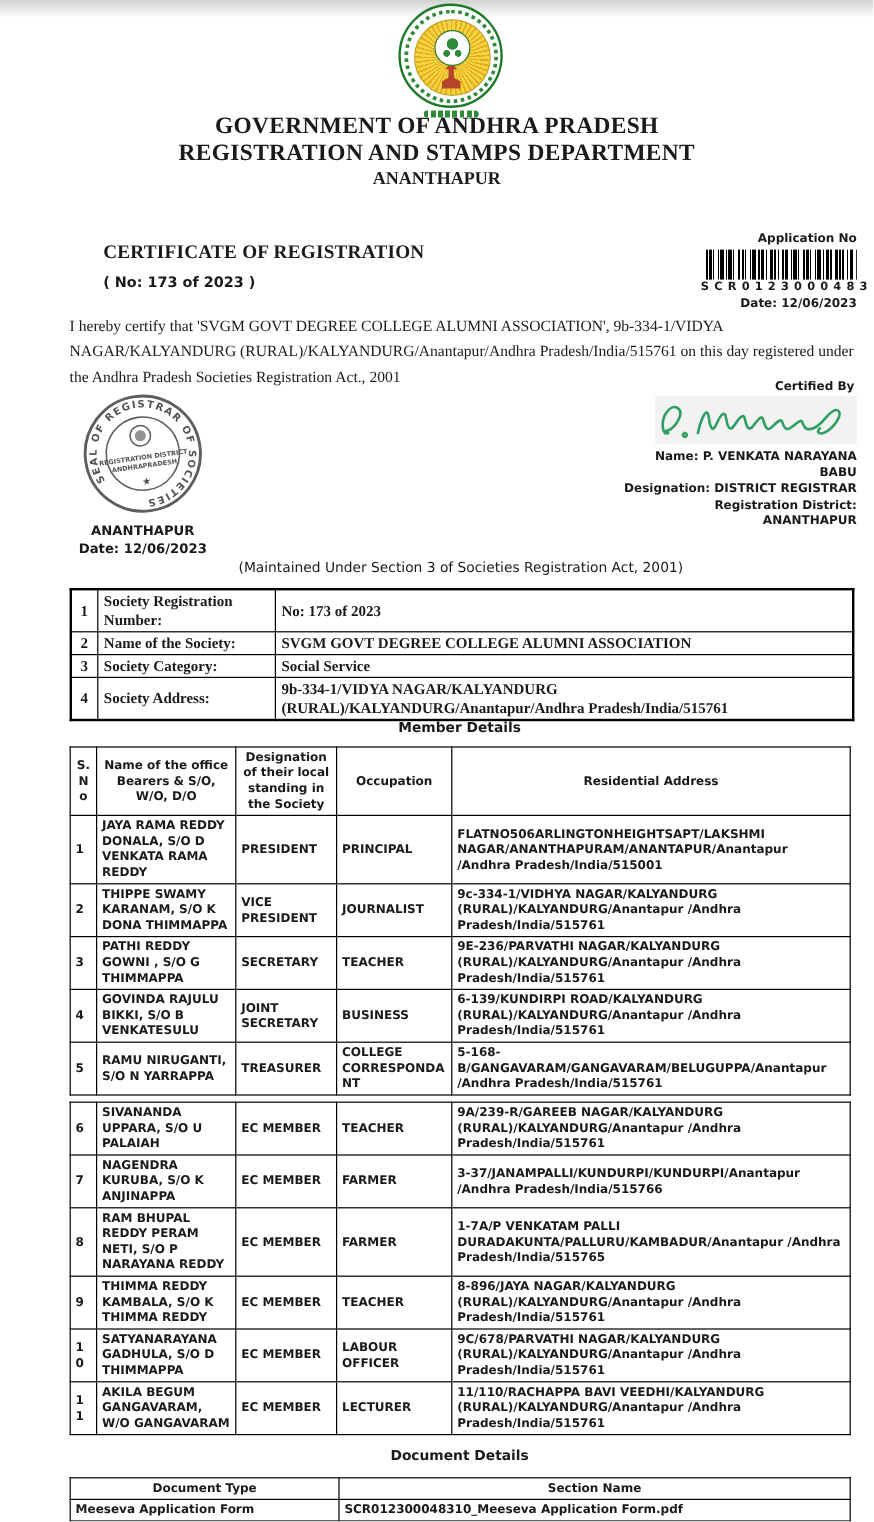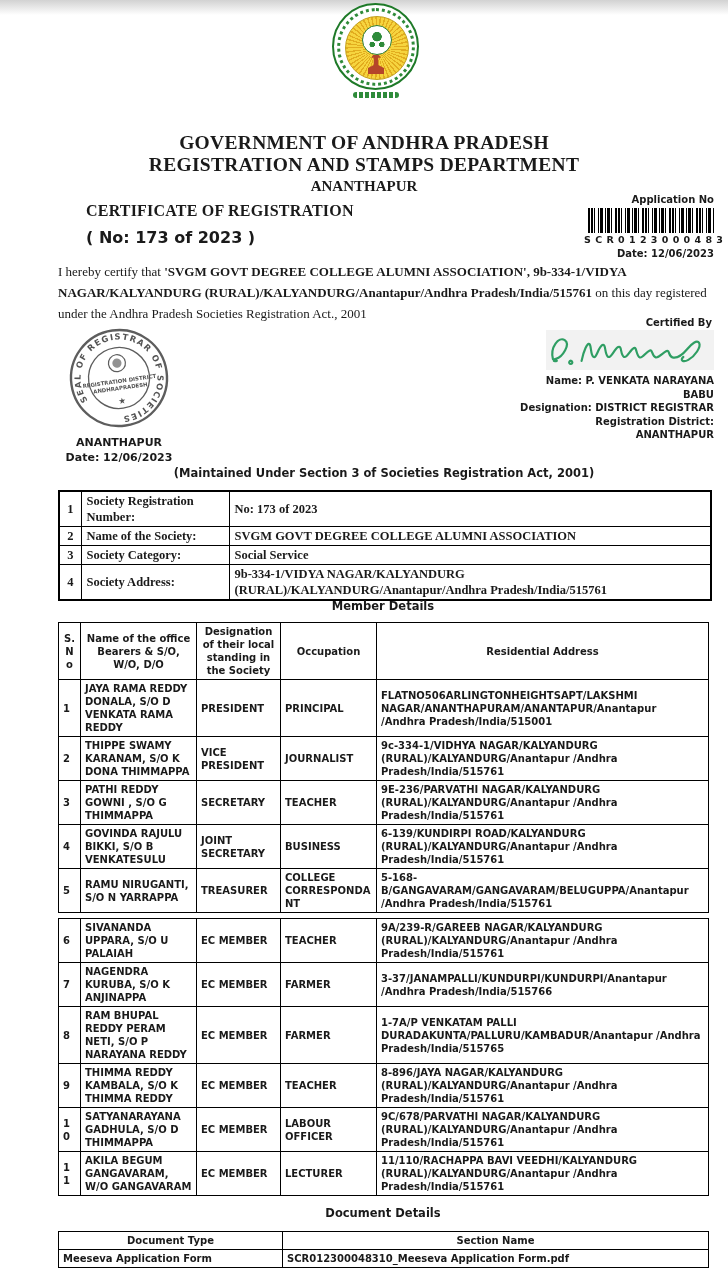--- a/index.html
+++ b/index.html
@@ -24,60 +24,60 @@
                radial-gradient(circle at 67% 66%, #2e8b3a 0 2.6px, rgba(0,0,0,0) 3px),
                #ffffff;
              border:1.5px solid #2e7d32; }
   .em-lion { position:absolute; top:52px; left:36px; width:16px; height:19px; background:#b5452a;
              clip-path:polygon(32% 0,68% 0,80% 14%,64% 14%,64% 52%,100% 68%,100% 100%,0 100%,0 68%,36% 52%,36% 14%,20% 14%); }
   .em-script { position:absolute; top:89px; left:21px; width:46px; height:6px; border-radius:3px;
                background:repeating-linear-gradient(90deg, #2e8b3a 0 4px, rgba(0,0,0,0) 4px 6px); }
 
   
   .gov-header { position:absolute; top:95px; left:0; width:100%; text-align:center;
-                font-family:"Liberation Serif", serif; font-weight:bold;margin-top:37px; }
+                font-family:"Liberation Serif", serif; font-weight:bold; }
   .gov-line { font-size:19.5px; line-height:22px; letter-spacing:0.3px; }
   .gov-line-small { font-size:15px; line-height:21px; }
 
   
   .cert-title-wrap { position:absolute; top:202px; left:86px; width:580px; }
   .cert-title { font-family:"Liberation Serif", serif; font-weight:bold; font-size:16px; letter-spacing:0.2px; }
-  .cert-no { font-size:16px; font-weight:bold; margin-top:8px; }
+  .cert-no { font-size:12px; font-weight:bold; margin-top:8px; }
 
   
   .barcode-block { position:absolute; top:194px; right:14px; width:130px; text-align:right; font-weight:bold; }
   .app-label { font-size:10px; line-height:12px; }
   .barcode { margin-top:2px; width:126px; height:25px; margin-left:auto;
              background:repeating-linear-gradient(90deg,
                #000 0 2px, #fff 2px 3px, #000 3px 5px, #fff 5px 6px, #000 6px 7px,
                #fff 7px 10px, #000 10px 11px, #fff 11px 12px, #000 12px 15px, #fff 15px 17px,
                #000 17px 18px, #fff 18px 19px, #000 19px 22px, #fff 22px 23px, #000 23px 24px, #fff 24px 27px); }
   .barcode-digits { font-size:9.5px; white-space:nowrap; margin-top:1px; text-align:right; letter-spacing:0.5px; }
   .barcode-date { font-size:10px; margin-top:3px; }
 
   
   .declaration { position:absolute; top:261px; left:58px; width:656px; margin:0;
                  font-family:"Liberation Serif", serif; font-size:13px; line-height:21px; }
-  .declaration .bold { font-weight:bold; }
+  .declaration .bold { font-weight:normal; }
 
   .certified-label { position:absolute; top:317px; right:16px; font-size:10px; font-weight:bold; }
 
   
   .seal-block { position:absolute; top:326px; left:56px; width:126px; text-align:center; }
   .seal-svg { display:block; margin:0 auto 5px; opacity:0.88; }
   .seal-place, .seal-date { font-size:11px; font-weight:bold; line-height:15px; }
 
   
   .sig-block { position:absolute; top:330px; right:14px; width:198px; text-align:right;
                font-size:10px; font-weight:bold; line-height:13.5px; }
   .sig-svg { display:block; margin-left:auto; background:#f2f2f2; margin-bottom:4px; }
 
   
   .section-heading { position:absolute; top:466px; left:58px; width:652px; text-align:center;
-                     font-size:11.5px; font-weight:bold; }
+                     font-size:11.5px; font-weight:normal; }
   .society-table { position:absolute; top:490px; left:58px; width:652px; border-collapse:collapse;
                    table-layout:fixed; font-family:"Liberation Serif", serif; font-size:12.5px; font-weight:bold; }
   .society-table td { border:1px solid #000; padding:1px 5px; line-height:16px; vertical-align:middle; }
   .society-table { border:2px solid #000; }
   .society-table .sno { text-align:center; padding:1px 2px; }
 
   
   .lower-flow { position:absolute; top:599px; left:58px; width:650px; }
   .flow-heading { text-align:center; font-size:11.5px; font-weight:bold; margin:0 0 9px 0; }
   .grid-table { width:650px; border-collapse:collapse; table-layout:fixed;

